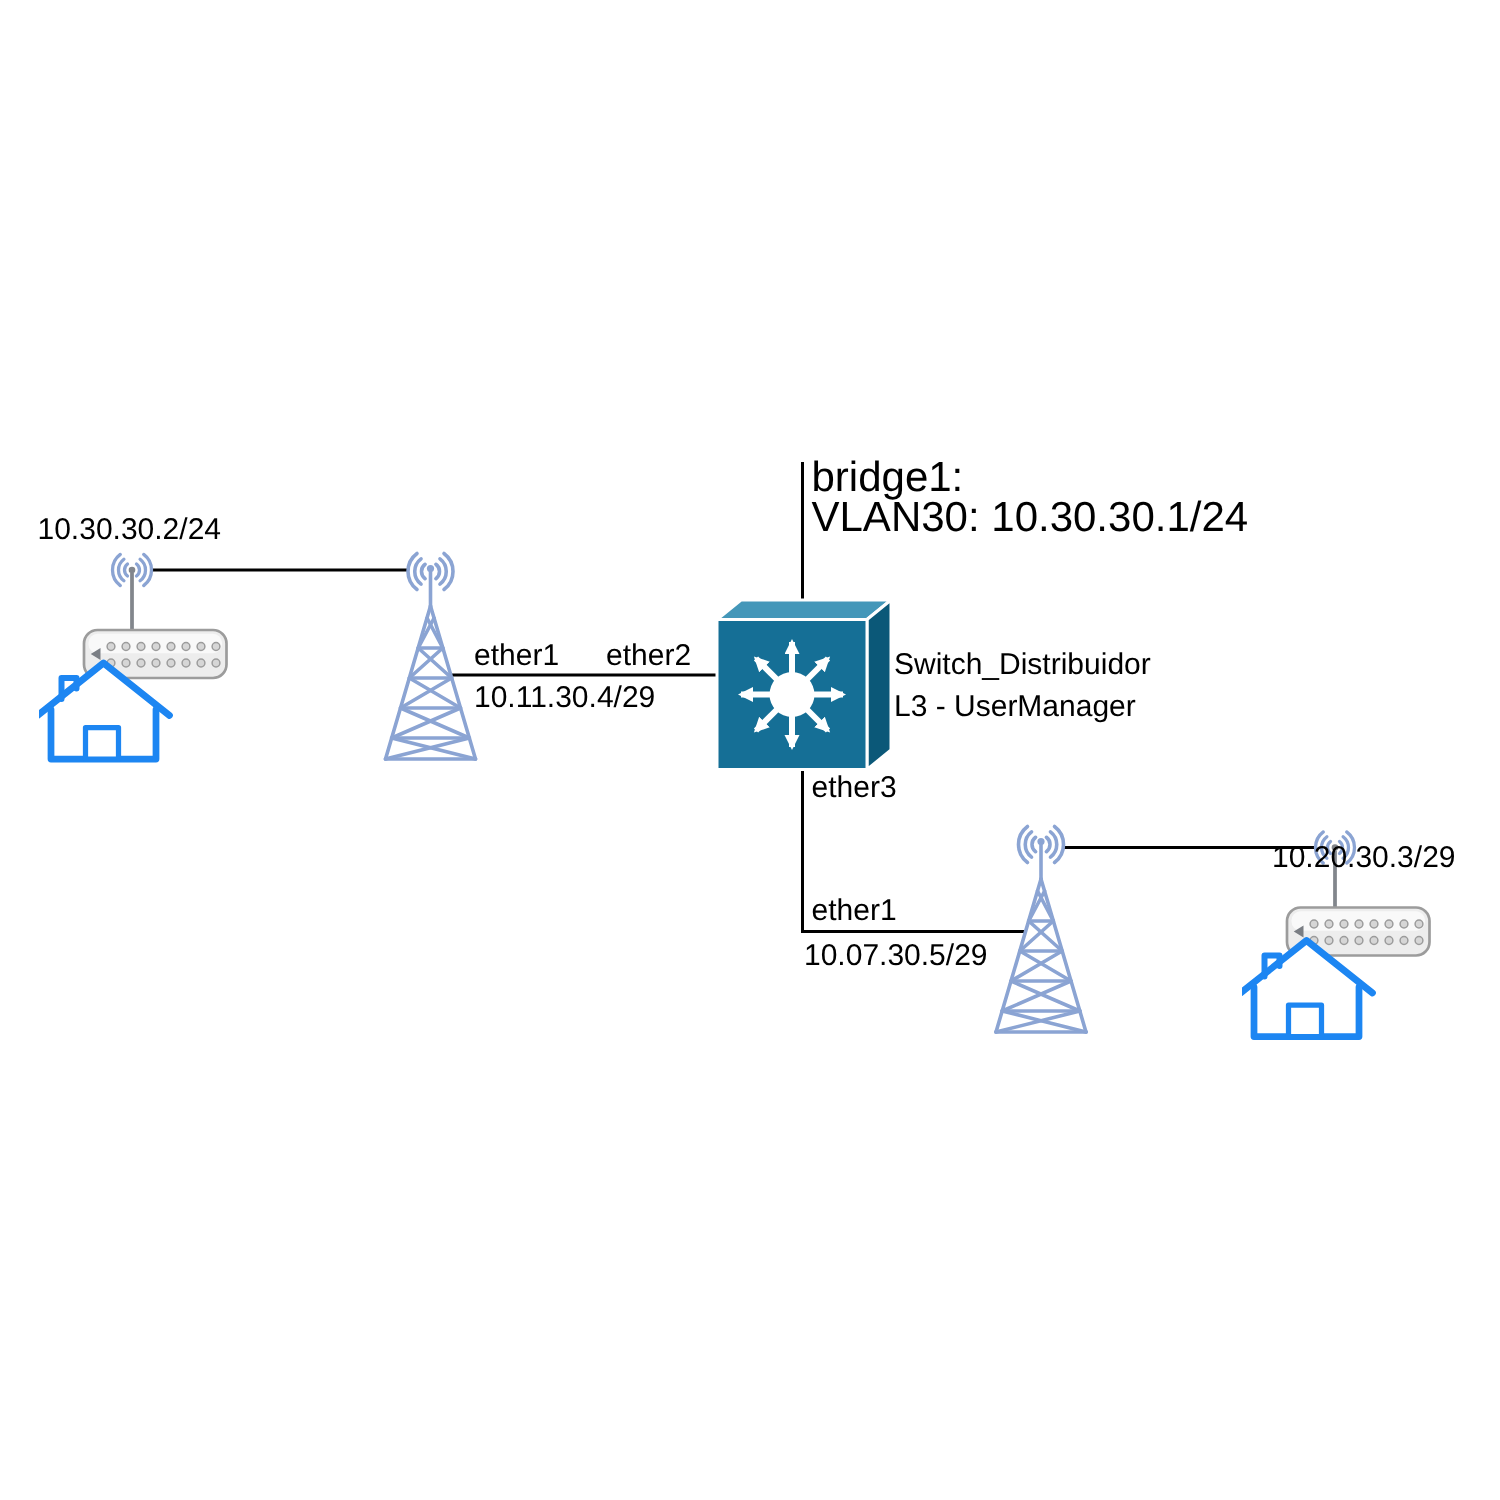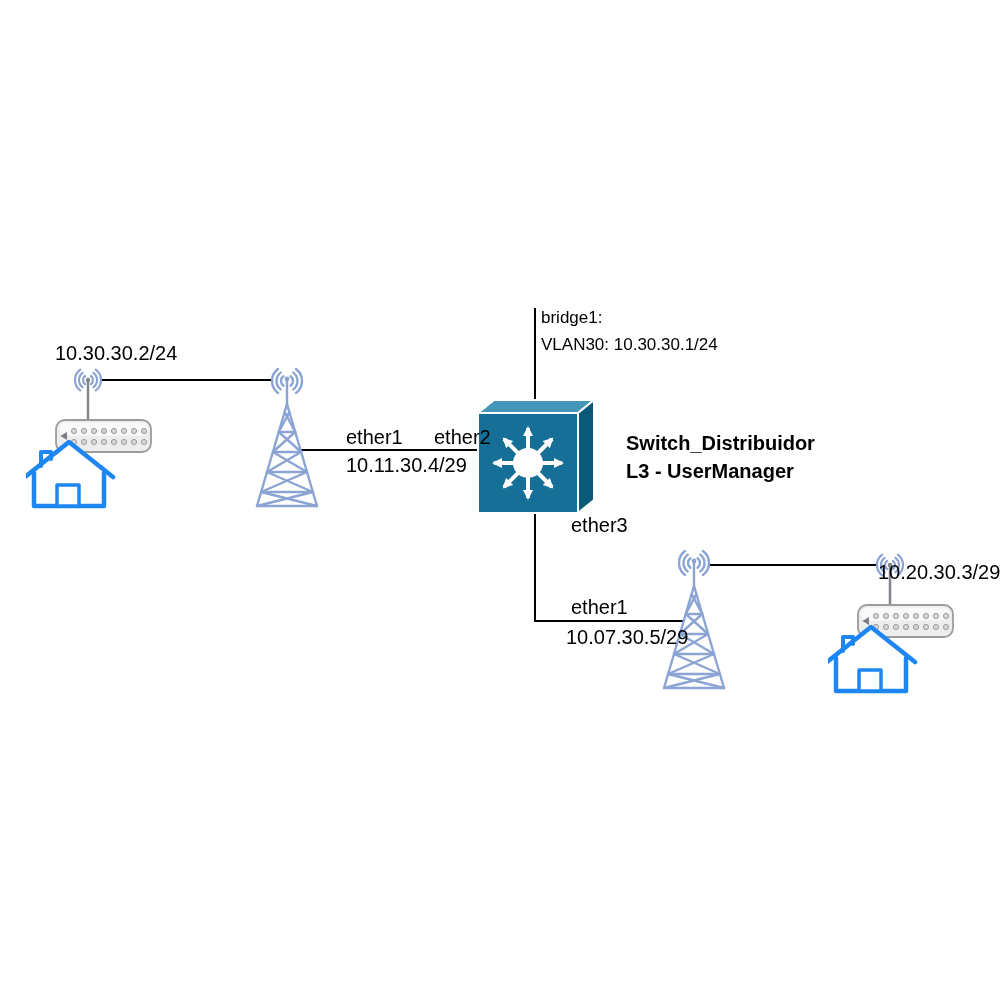--- a/index.html
+++ b/index.html
@@ -2,23 +2,23 @@
 <html style="--line: #000000; --switch-front: #156f96; --switch-top: #4497b9; --switch-side: #0b5878; --tower: #8ba4d3; --house: #1d86f2; --antenna: #82868c; --router-body: #ededed; --router-border: #9c9c9c; --router-dot: #d6d6d6;"><head>
 <meta charset="utf-8">
 <style>
   * { margin:0; padding:0; box-sizing:border-box; }
   html,body { width:1000px; height:1000px; background:#ffffff; }
   .canvas { position:relative; width:1000px; height:1000px; background:#ffffff;
             font-family:"Liberation Sans","DejaVu Sans",sans-serif; overflow:hidden; }
   .links { position:absolute; left:0; top:0; }
   .links line { stroke:var(--line,#000000); stroke-width:2; }
   .node { position:absolute; }
-  .lbl { position:absolute; font-size:20px; color:#000; white-space:nowrap;margin-left:30px; }
-  .bold { font-weight:bold;text-align:center; }
-  .bridge-block { position:absolute; font-size:17px; line-height:27px; color:#000; white-space:nowrap; }
+  .lbl { position:absolute; font-size:20px; color:#000; white-space:nowrap; }
+  .bold { font-weight:normal;text-align:center; }
+  .bridge-block { position:absolute; font-size:28px; line-height:27px; color:#000; white-space:nowrap; }
 
   
   .sw-top   { fill:var(--switch-top,#4497b9);   stroke:#fff; stroke-width:2; }
   .sw-side  { fill:var(--switch-side,#0b5878);  stroke:#fff; stroke-width:2; }
   .sw-front { fill:var(--switch-front,#156f96); stroke:#fff; stroke-width:2; }
   .sw-arrows line { stroke:#fff; stroke-width:4; }
   .sw-ball  { fill:#fff; }
 
   
   .tw-stroke path, .tw-stroke line { stroke:var(--tower,#8ba4d3); stroke-width:2.4; fill:none;

